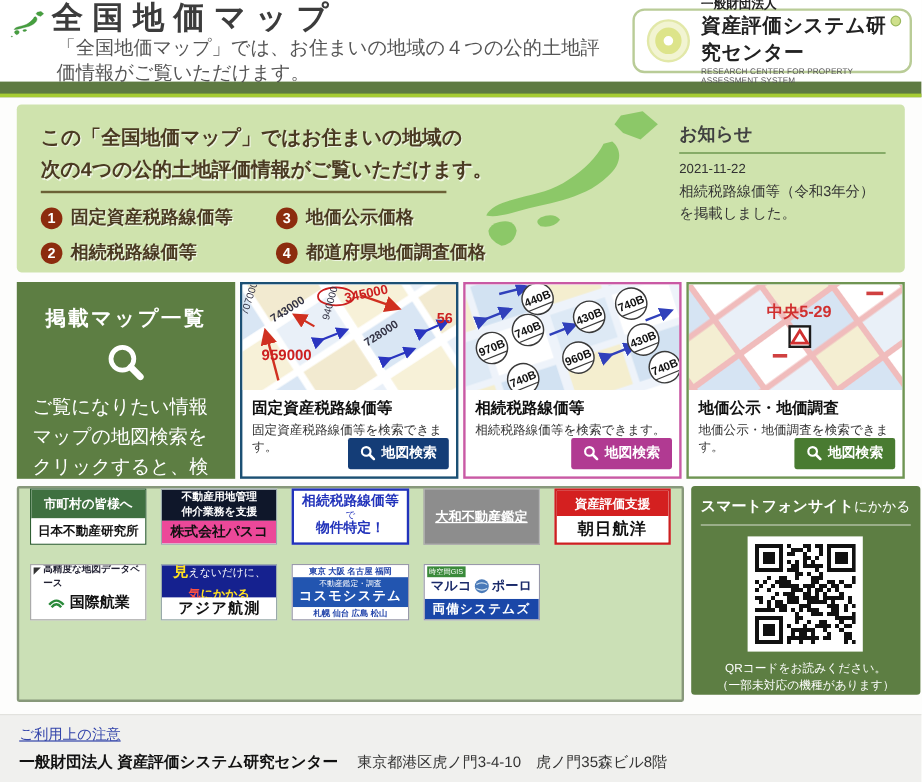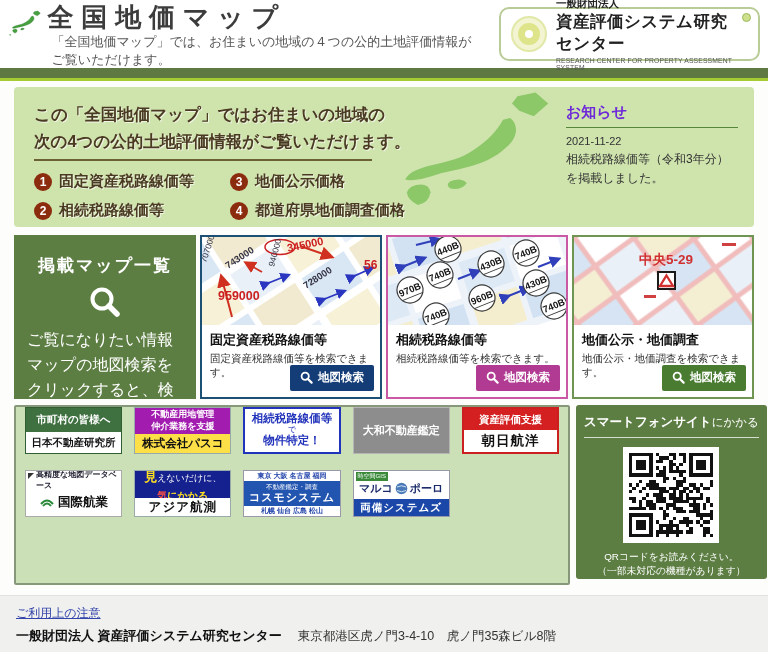--- a/index.html
+++ b/index.html
@@ -8,41 +8,41 @@
     width:768px; height:652px; overflow:hidden;
     background:#fdfdfc;
     font-family:"Liberation Sans","DejaVu Sans",sans-serif;
     color:#222;
   }
   
   .site-header { height:68px; background:#fff; display:flex; justify-content:space-between; align-items:center; padding:0 8px 0 8px; }
   .brand { display:flex; align-items:flex-start; gap:4px; padding-top:4px; }
   .brand-icon { margin-top:4px; }
   .brand h1 { margin:0; font-size:26px; font-weight:bold; letter-spacing:0.30em; color:#3c3c3c; line-height:1.1; }
-  .brand .subtitle { margin:2px 16px 0 4px; font-size:13px; color:#555; }
+  .brand .subtitle { margin:2px 16px 0 4px; font-size:16px; color:#555; }
   .org-box { position:relative; border:2px solid #b9cc97; border-radius:10px; height:54px; display:flex; align-items:center; gap:9px; padding:4px 16px 4px 10px; background:#fff; }
   .org-mark { width:36px; height:36px; border-radius:50%; background:#f2f4d2; border:2px solid #e2e8a8; position:relative; flex:none; }
   .org-mark::after { content:""; position:absolute; inset:5px; border-radius:50%; border:7px solid #dde48a; background:#fff; }
   .org-dot { position:absolute; top:4px; right:7px; width:9px; height:9px; border-radius:50%; background:#cfe08c; border:1px solid #9ab85c; }
   .org-type { font-size:10.5px; font-weight:bold; color:#222; }
   .org-name { font-size:16.5px; font-weight:bold; color:#222; letter-spacing:0.5px; }
   .org-en { font-size:6.8px; color:#555; letter-spacing:0.02em; margin-top:2px; }
   .header-bar { height:13px; background:#5e7a42; border-bottom:3px solid #a6cc33; }
 
   
   .intro { position:relative; margin:6px 14px 8px; height:140px; background:#cfe3ad; border-radius:4px; overflow:hidden; }
   .japan-bg { position:absolute; left:352px; top:2px; width:216px; height:134px; }
   .intro-left { position:absolute; left:20px; top:17px; }
   .intro-line { margin:0 0 5px; font-size:16.5px; font-weight:bold; color:#4a3a22; text-shadow:1px 1px 0 rgba(255,255,255,.65); }
   .intro-divider { width:338px; border-top:2px solid #6b6136; margin:6px 0 11px; }
   .intro-grid { display:grid; grid-template-columns:196px auto; row-gap:10px; }
   .intro-item { display:flex; align-items:center; gap:7px; font-size:15px; font-weight:bold; color:#4a3a22; text-shadow:1px 1px 0 rgba(255,255,255,.65); }
   .num-badge { width:18px; height:18px; border-radius:50%; background:#8c2c0e; color:#fff; font-size:12px; display:flex; align-items:center; justify-content:center; text-shadow:none; flex:none; }
   .news { position:absolute; right:16px; top:16px; width:172px; }
-  .news h2 { margin:0; font-size:15px; font-weight:bold; color:#6d28d9; }
+  .news h2 { margin:0; font-size:15px; font-weight:bold; color:#404040; }
   .news-rule { border-top:1px solid #57863b; margin:5px 0 7px; }
   .news-date { font-size:11px; color:#333; margin-bottom:3px; }
   .news-body { margin:0; font-size:12px; color:#333; line-height:1.55; }
 
   
   .maps { display:flex; gap:4px; margin:0 14px 6px; }
   .map-panel { width:182px; height:164px; background:#5d7e43; color:#fff; text-align:center; flex:none; }
   .map-panel h2 { margin:19px 0 8px; font-size:17px; font-weight:bold; letter-spacing:2px; }
   .panel-mag { display:block; margin:0 auto 9px; }
   .map-panel p { margin:0 13px; font-size:16px; text-align:left; line-height:1.55; }
@@ -61,30 +61,30 @@
   .ad-box { width:556px; height:180px; background:#cbe0b6; border:2px solid #87987a; border-radius:2px; padding:0 9px; flex:none; }
   .ad-grid { display:grid; grid-template-columns:repeat(5,1fr); gap:16px 12px; }
   .banner { height:47px; display:flex; flex-direction:column; text-decoration:none; overflow:hidden; background:#fff; cursor:pointer; }
   .banner div { display:flex; align-items:center; justify-content:center; }
   
   .b-nihon { border:1px solid #2f5f33; }
   .b-nihon .bn-top { background:#3f7040; color:#fff; font-size:10.5px; font-weight:bold; height:24px; }
   .b-nihon .bn-bot { background:#fff; color:#111; font-size:10.5px; font-weight:bold; flex:1; }
   
   .b-pasco { border:1px solid #9aa; }
-  .b-pasco .bn-top { background:#a21caf; color:#fff; font-size:9px; font-weight:bold; height:26px; flex-direction:column; line-height:1.3; }
-  .b-pasco .bn-bot { background:#fde047; color:#111; font-size:11.5px; font-weight:bold; flex:1; }
+  .b-pasco .bn-top { background:#0f172a; color:#fff; font-size:9px; font-weight:bold; height:26px; flex-direction:column; line-height:1.3; }
+  .b-pasco .bn-bot { background:#ec4899; color:#111; font-size:11.5px; font-weight:bold; flex:1; }
   
   .b-blue { border:2px solid #2233bb; color:#2233bb; }
   .b-blue div { line-height:1.15; }
   .b-blue .bm1 { font-size:11.5px; font-weight:bold; margin-top:3px; }
   .b-blue .bm2 { font-size:8px; }
   .b-blue .bm3 { font-size:11.5px; font-weight:bold; }
   
-  .b-daiwa { background:#8d8d8d; border:1px solid #b5b5b5; color:#fff; align-items:center; justify-content:center; font-size:11px; font-weight:bold; flex-direction:row; }
+  .b-daiwa { background:#8d8d8d; border:1px solid #b5b5b5; color:#fff; align-items:center; justify-content:center; font-size:11px; font-weight:bold; text-decoration:underline; flex-direction:row; }
   
   .b-asahi { border:2px solid #cc2020; }
   .b-asahi .bn-top { background:#d42020; color:#fff; font-size:10.5px; font-weight:bold; height:21px; }
   .b-asahi .bn-bot { background:#fff; color:#111; font-size:13.5px; font-weight:bold; letter-spacing:1px; flex:1; }
   
   .b-kokusai { border:1px solid #aaa; }
   .b-kokusai .bn-top { color:#223; font-size:8px; font-weight:bold; height:17px; gap:2px; }
   .flag-tri { width:0; height:0; border-top:6px solid #333; border-right:6px solid transparent; align-self:flex-start; margin:2px 0 0 2px; }
   .b-kokusai .bn-bot { color:#111; font-size:12.5px; font-weight:bold; flex:1; gap:3px;font-family:Liberation Serif, serif; }
   

